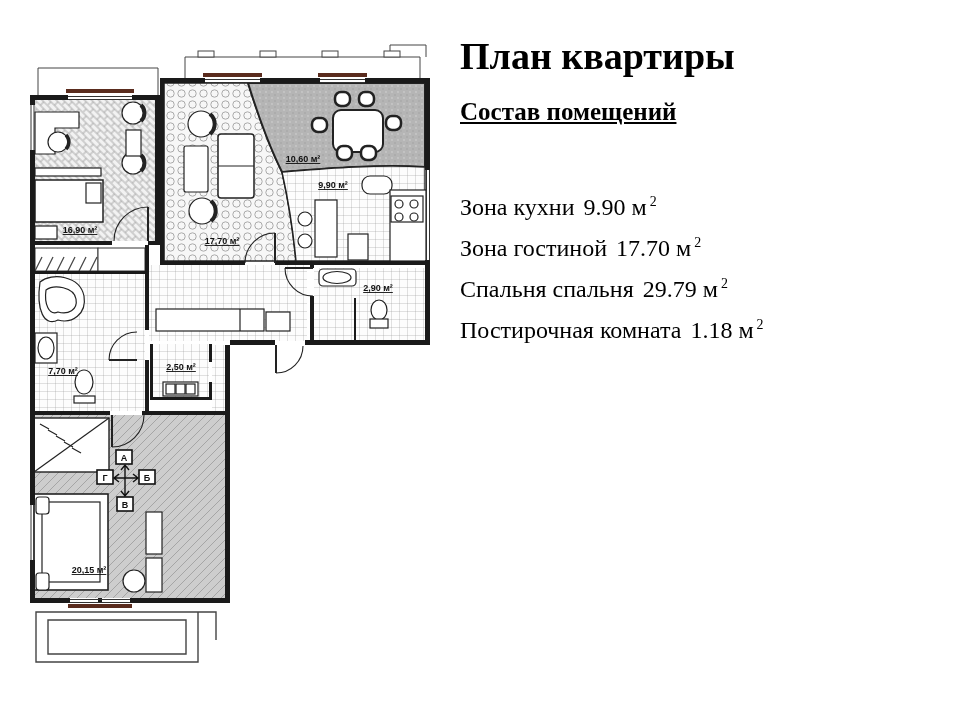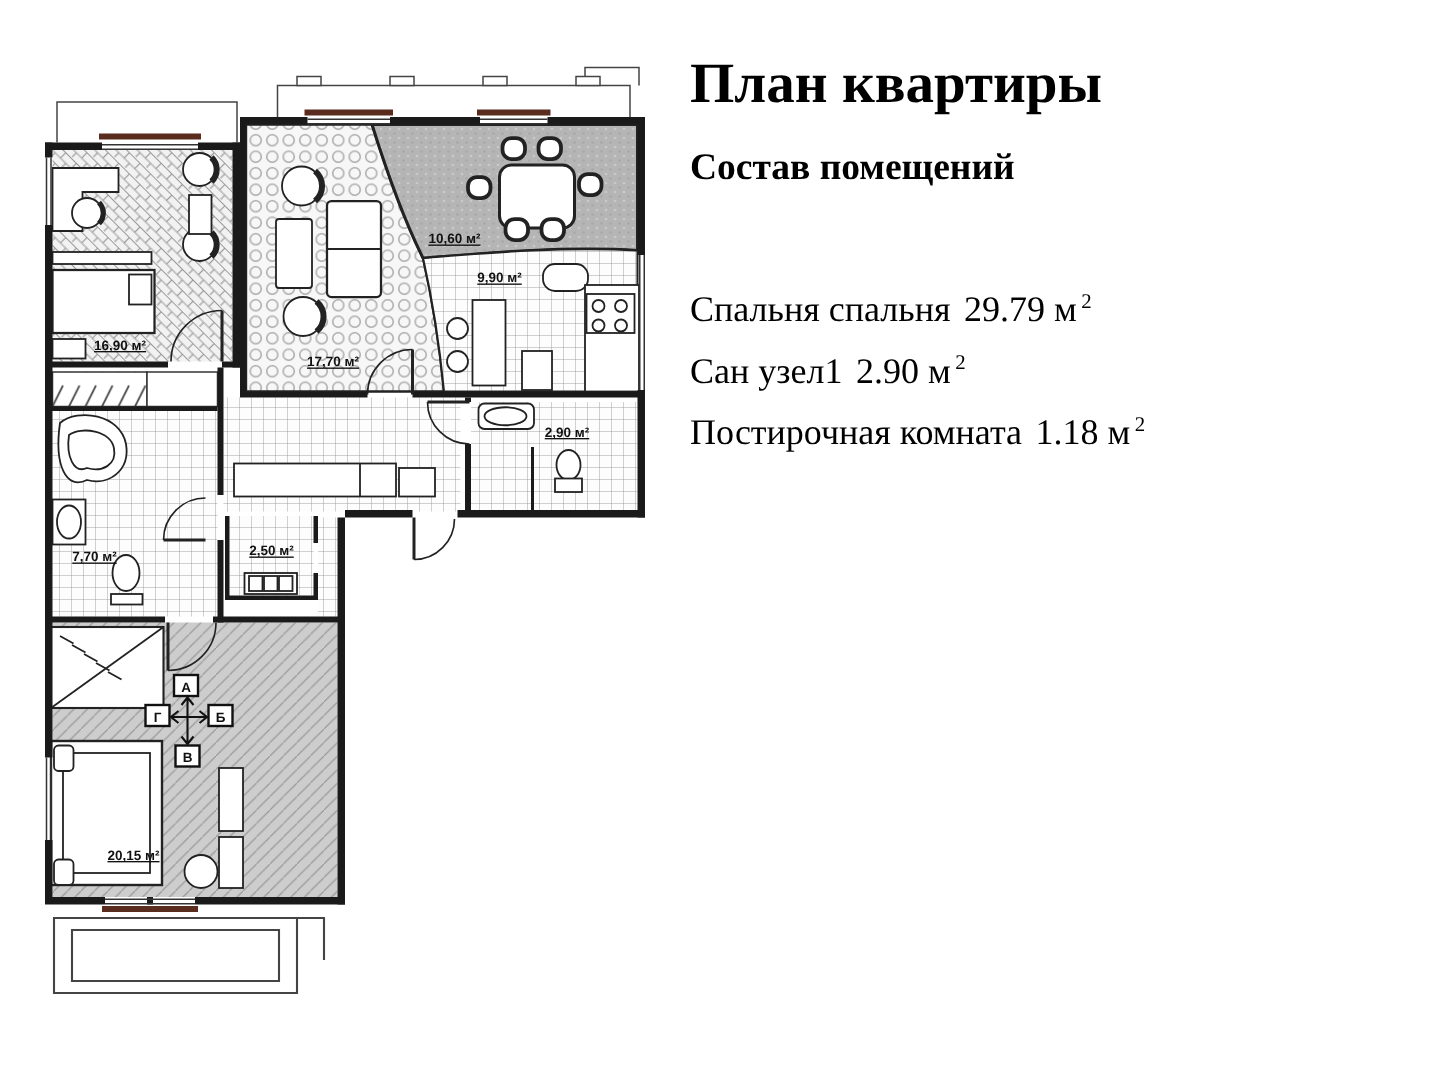--- a/index.html
+++ b/index.html
@@ -1,21 +1,21 @@
 <!DOCTYPE html>
 <html><head>
 <meta charset="utf-8">
 <style>
   html,body{margin:0;padding:0;}
   body{width:960px;height:720px;background:#ffffff;position:relative;overflow:hidden;
        font-family:"Liberation Serif",serif;color:#000;}
   .panel{position:absolute;left:460px;top:34px;width:496px;}
   .title-line{font-size:38px;font-weight:bold;line-height:1.2;letter-spacing:0px;}
   .subtitle{display:inline-block;margin-top:18px;font-size:25px;font-weight:bold;
-            }
+            text-decoration:underline;}
   .rooms{margin-top:58px;font-size:24px;line-height:35px;}
   .room-row{white-space:nowrap;}
   .room-row .val{margin-left:9px;}
   .room-row sup{font-size:0.58em;vertical-align:super;margin-left:3px;}
   svg text.plbl{font:bold 9px "Liberation Sans",sans-serif;fill:#111;
                 text-decoration:underline;}
   svg text.mk{font:bold 9px "Liberation Sans",sans-serif;fill:#111;}
   .plan-wrap{position:absolute;left:0;top:0;}
 </style>
 </head>
@@ -287,17 +287,18 @@
     <text class="plbl" x="181" y="370" text-anchor="middle">2,50 м²</text>
     <text class="plbl" x="89" y="573" text-anchor="middle">20,15 м²</text>
   </g>
 </svg>
 </div>
 
 <div class="panel">
   <div class="title-line">План квартиры</div>
   <div><span class="subtitle">Состав помещений</span></div>
   <div class="rooms">
+      <div class="room-row"><span>Зона кухни</span><span class="val">9.90 м</span><sup>2</sup></div>
+      <div class="room-row"><span>Зона гостиной</span><span class="val">17.70 м</span><sup>2</sup></div>
       <div class="room-row"><span>Спальня спальня</span><span class="val">29.79 м</span><sup>2</sup></div>
-      <div class="room-row"><span>Сан узел1</span><span class="val">2.90 м</span><sup>2</sup></div>
       <div class="room-row"><span>Постирочная комната</span><span class="val">1.18 м</span><sup>2</sup></div>
     </div>
 </div>
 
 </body></html>

